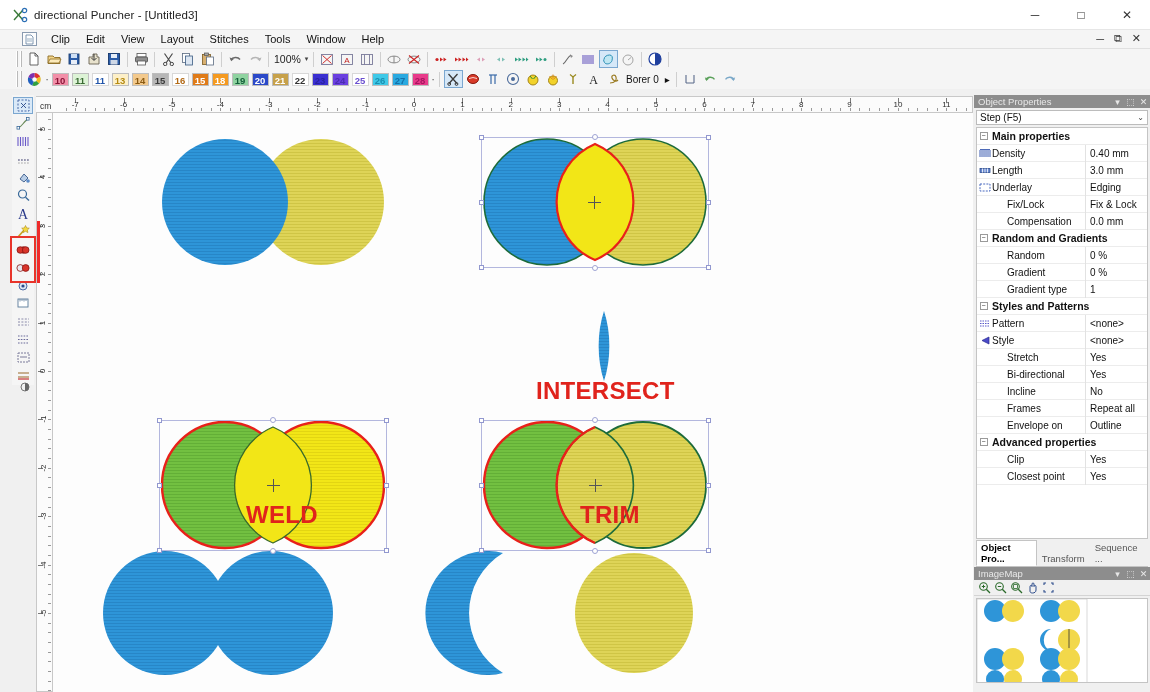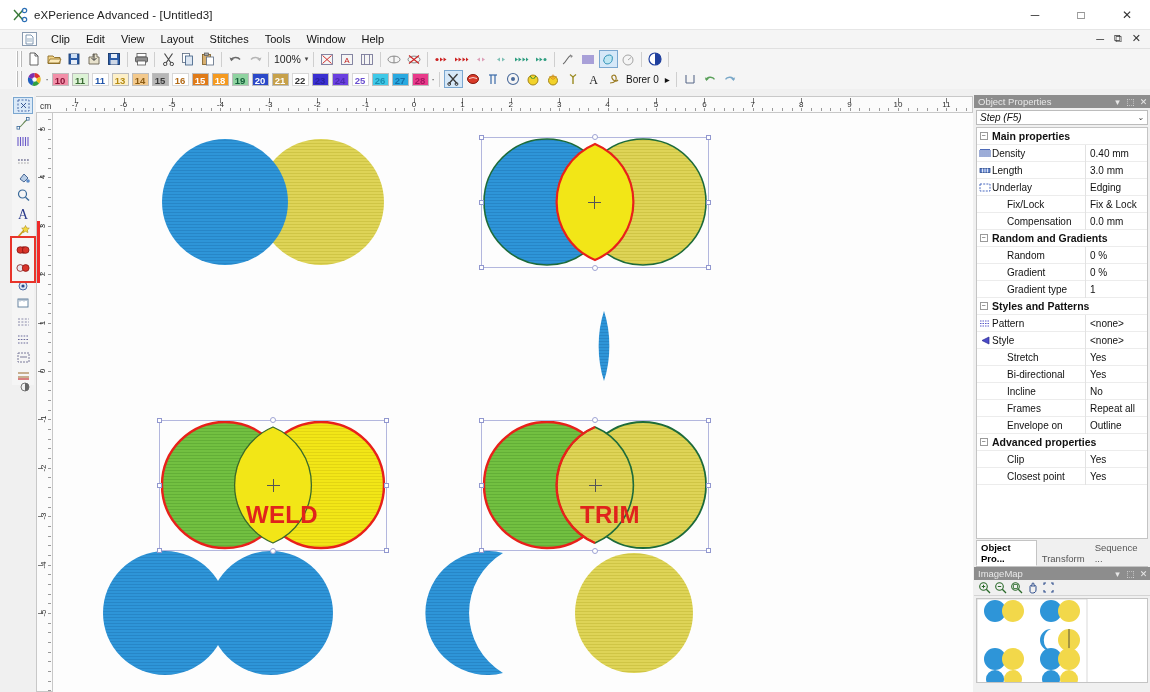--- a/index.html
+++ b/index.html
@@ -117,21 +117,21 @@
   
   .dock { position:absolute; left:974px; top:95px; width:176px; height:569px; background:#f0f0f0; }
   .panel-head {
     height:13px; background:#8d8d8d; color:#e8e8e8; font-size:9.5px;
     display:flex; align-items:center; padding-left:4px;
   }
   .panel-head .ttl { flex:1; }
   .panel-head .ph-btn { width:13px; text-align:center; font-size:9px; color:#e8e8e8; }
   .combo {
     margin:2px 2px 0 2px; height:15px; background:#fff; border:1px solid #bcbcbc;
-    display:flex; align-items:center; padding:4px 3px; font-size:10px; color:#111;font-style:italic;
+    display:flex; align-items:center; padding:4px 3px; font-size:10px; color:#111;
   }
   .combo .cv { flex:1; }
   .combo .cc { font-size:8px; color:#444; }
 
   .proplist { margin:2px 2px 0 2px; background:#fff; border:1px solid #c4c4c4;
               height:412px; overflow:hidden; }
   .prow { display:flex; height:17px; align-items:center; border-bottom:1px solid #ececec; }
   .prow.group { background:#fff; }
   .pexp { width:13px; display:flex; align-items:center; justify-content:center; }
   .pexp .bx { width:8px; height:8px; border:1px solid #9a9a9a; font-size:7px; line-height:6px;
@@ -159,21 +159,21 @@
 
   <div class="titlebar">
     <div class="tb-icon">
       <svg width="16" height="16" viewBox="0 0 16 16">
         <path d="M2 13 L11 3" stroke="#3a7a3a" stroke-width="1.4" fill="none"></path>
         <path d="M2 3 L11 13" stroke="#3a7a3a" stroke-width="1.4" fill="none"></path>
         <circle cx="12.5" cy="3.5" r="2.2" fill="none" stroke="#2b6fb5" stroke-width="1.2"></circle>
         <circle cx="12.5" cy="12.5" r="2.2" fill="none" stroke="#2b6fb5" stroke-width="1.2"></circle>
       </svg>
     </div>
-    <div class="tb-title">eXPerience Advanced - [Untitled3]</div>
+    <div class="tb-title">directional Puncher - [Untitled3]</div>
     <div class="tb-win">
       <div class="tb-btn">─</div>
       <div class="tb-btn">□</div>
       <div class="tb-btn close">✕</div>
     </div>
   </div>
 
   <div class="menubar">
     <div class="menu-doc-icon">
       <svg width="11" height="11" viewBox="0 0 11 11">
@@ -891,20 +891,21 @@
         <circle cx="112" cy="500" r="62" fill="url(#stBlue)"></circle>
         <circle cx="218" cy="500" r="62" fill="url(#stBlue)"></circle>
       </g>
 
       <g>
         <path d="M450 440 A62 62 0 1 0 450 560 A70 70 0 0 1 450 440 Z" fill="url(#stBlue)"></path>
         <ellipse cx="581" cy="500" rx="59" ry="60" fill="url(#stYellow)"></ellipse>
       </g>
     </svg>
 
+    <div class="label" style="left:483px;top:264px;">INTERSECT</div>
     <div class="label" style="left:193px;top:388px;">WELD</div>
     <div class="label" style="left:527px;top:388px;">TRIM</div>
 
     <div class="selbox" style="left:428px;top:24px;width:228px;height:131px;">
       <div class="hd" style="left:-3px;top:-3px;"></div>
       <div class="hd" style="right:-3px;top:-3px;"></div>
       <div class="hd" style="left:-3px;bottom:-3px;"></div>
       <div class="hd" style="right:-3px;bottom:-3px;"></div>
       <div class="hd" style="left:-3px;top:62px;"></div>
       <div class="hd" style="right:-3px;top:62px;"></div>

